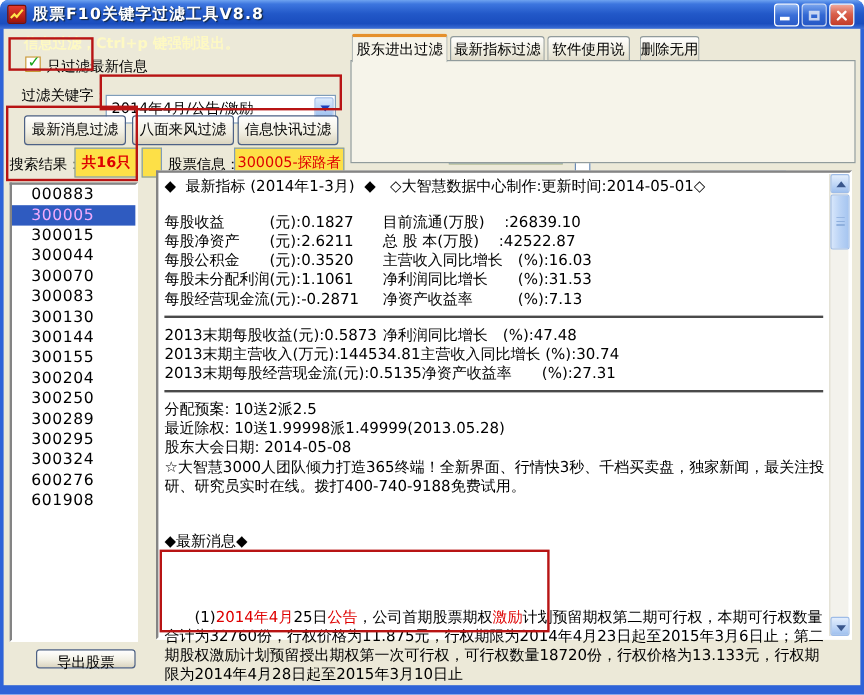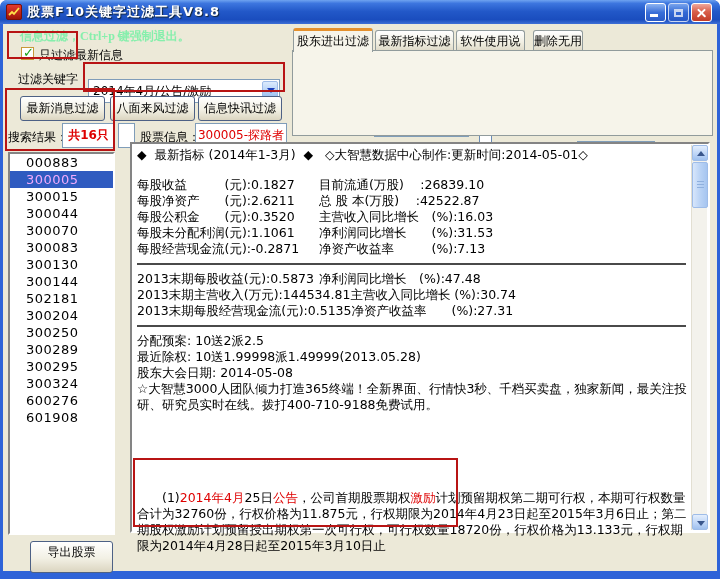--- a/index.html
+++ b/index.html
@@ -24,21 +24,21 @@
   .glyph-max{position:absolute;left:5px;top:5px;width:9px;height:8px;border:2px solid #fff;border-top-width:3px;}
   .glyph-x1,.glyph-x2{position:absolute;left:4px;top:8px;width:11px;height:2.4px;background:#fff;border-radius:1px;}
   .glyph-x1{transform:rotate(45deg);} .glyph-x2{transform:rotate(-45deg);}
   
   .client{position:absolute;left:3px;top:24px;width:714px;height:547px;background:#ECE9D8;}
   .abs{position:absolute;}
   
   .xp-btn{background:linear-gradient(180deg,#FFFFFF 0%,#F2F0E4 55%,#DBD5C0 100%);
     border:1px solid #4D6185;border-radius:3px;text-align:center;line-height:22px;font-size:12px;cursor:default;}
   .sunken{background:#fff;border:2px solid;border-color:#848484 #FFFFFF #FFFFFF #848484;}
-  .field{background:#ffffff;border:1px solid #7F9DB9;}
+  .field{background:#fde047;border:1px solid #7F9DB9;}
   .combo{background:#fff;border:1px solid #7F9DB9;position:relative;}
   .combo-text{position:absolute;left:4px;top:50%;transform:translateY(-50%);white-space:nowrap;}
   .combo-btn{position:absolute;right:1px;top:1px;bottom:1px;width:16px;border-radius:2px;
     background:linear-gradient(180deg,#DCEBFD 0%,#AFCDF4 60%,#8FB6EC 100%);border:1px solid #9EBCE8;}
   .combo-arrow{position:absolute;left:4px;top:6px;width:0;height:0;
     border-left:4px solid transparent;border-right:4px solid transparent;border-top:5px solid #1C3FBB;}
   .cb{display:inline-block;width:13px;height:13px;background:#fff;border:1px solid #6A8BB5;position:relative;vertical-align:middle;}
   .cb.checked{border-color:#C89838;}
   .cb.checked::after{content:"✓";position:absolute;left:1px;top:-3px;color:#17A317;font-weight:bold;font-size:13px;}
   .lbl{font-size:12px;color:#000;white-space:nowrap;}
@@ -104,21 +104,21 @@
       <div class="wbtn close">
           <div class="glyph-x1"></div>
           <div class="glyph-x2"></div>
         </div>
     </div>
   </div>
 
   <div class="client"></div>
 
   
-  <div class="abs" style="left:20px;top:28px;color:#86efac;font-weight:bold;font-family:Liberation Serif, serif;">信息过滤，Ctrl+p 键强制退出。</div>
+  <div class="abs" style="left:20px;top:28px;color:#fef9c3;font-weight:bold;">信息过滤，Ctrl+p 键强制退出。</div>
 
   <span class="cb abs checked" style="left:21px;top:46px;"></span>
   <span class="lbl abs" style="left:39px;top:47px;">只过滤最新信息</span>
 
   <span class="lbl abs" style="left:18px;top:71px;">过滤关键字：</span>
   <div class="combo abs" style="left:88px;top:65px;width:192px;height:24px;">
     <span class="combo-text">2014年4月/公告/激励</span>
     <span class="combo-btn">
         <span class="combo-arrow"></span>
       </span>
@@ -137,31 +137,31 @@
   
   <div class="sunken listbox abs" style="left:8px;top:152px;width:107px;height:383px;">
       <div class="stock-item">000883</div>
       <div class="stock-item selected">300005</div>
       <div class="stock-item">300015</div>
       <div class="stock-item">300044</div>
       <div class="stock-item">300070</div>
       <div class="stock-item">300083</div>
       <div class="stock-item">300130</div>
       <div class="stock-item">300144</div>
-      <div class="stock-item">502181</div>
+      <div class="stock-item">300155</div>
       <div class="stock-item">300204</div>
       <div class="stock-item">300250</div>
       <div class="stock-item">300289</div>
       <div class="stock-item">300295</div>
       <div class="stock-item">300324</div>
       <div class="stock-item">600276</div>
       <div class="stock-item">601908</div>
     </div>
 
-  <div class="xp-btn abs" style="left:30px;top:541px;width:83px;height:32px;line-height:21px;">导出股票</div>
+  <div class="xp-btn abs" style="left:30px;top:541px;width:83px;height:16px;line-height:21px;">导出股票</div>
 
   
   <div class="tab active" style="left:293px;width:80px;">股东进出过滤</div>
   <div class="tab" style="left:375px;width:79px;">最新指标过滤</div>
   <div class="tab" style="left:456px;width:69px;">软件使用说明</div>
   <div class="tab" style="left:533px;width:50px;">删除无用文件</div>
   <div class="tabpanel abs" style="left:292px;top:50px;width:421px;height:86px;"></div>
 
   <span class="cb abs" style="left:300px;top:56px;"></span>
   <span class="lbl abs" style="left:318px;top:57px;">截止时间</span>
@@ -229,23 +229,24 @@
       <div>
           <div class="t-row"><span class="t-left">2013末期每股收益(元):0.5873</span><span class="t-right">净利润同比增长　(%):47.48</span></div>
           <div class="t-row"><span class="t-left">2013末期主营收入(万元):144534.81</span><span class="t-right">主营收入同比增长 (%):30.74</span></div>
           <div class="t-row"><span class="t-left">2013末期每股经营现金流(元):0.5135</span><span class="t-right">净资产收益率　　(%):27.31</span></div>
         </div>
       <div class="sep"></div>
       <div>
           <div class="t-line">分配预案: 10送2派2.5</div>
           <div class="t-line">最近除权: 10送1.99998派1.49999(2013.05.28)</div>
           <div class="t-line">股东大会日期: 2014-05-08</div>
-          <div class="t-line">☆大智慧3000人团队倾力打造365终端！全新界面、行情快3秒、千档买卖盘，独家新闻，最关注投研、研究员实时在线。拨打400-710-9188免费试用。</div>
+          <div class="t-line">☆大智慧3000人团队倾力打造365终端！全新界面、行情快3秒、千档买卖盘，独家新闻，最关注投研、研究员实时在线。拨打400-740-9188免费试用。</div>
         </div>
       <div class="gap30"></div>
+      <div class="t-line">◆最新消息◆</div>
       <div class="gap14" style="height:6px;"></div>
       <div class="news"><span>　　(1)</span><span class="red">2014年4月</span><span>25日</span><span class="red">公告</span><span>，公司首期股票期权</span><span class="red">激励</span><span>计划预留期权第二期可行权，本期可行权数量合计为32760份，行权价格为11.875元，行权期限为2014年4月23日起至2015年3月6日止；第二期股权激励计划预留授出期权第一次可行权，可行权数量18720份，行权价格为13.133元，行权期限为2014年4月28日起至2015年3月10日止</span></div>
     </div>
     <div class="vscroll">
       <div class="sbtn up">
           <span class="arr-up"></span>
         </div>
       <div class="sthumb"></div>
       <div class="sbtn down">
           <span class="arr-down"></span>

